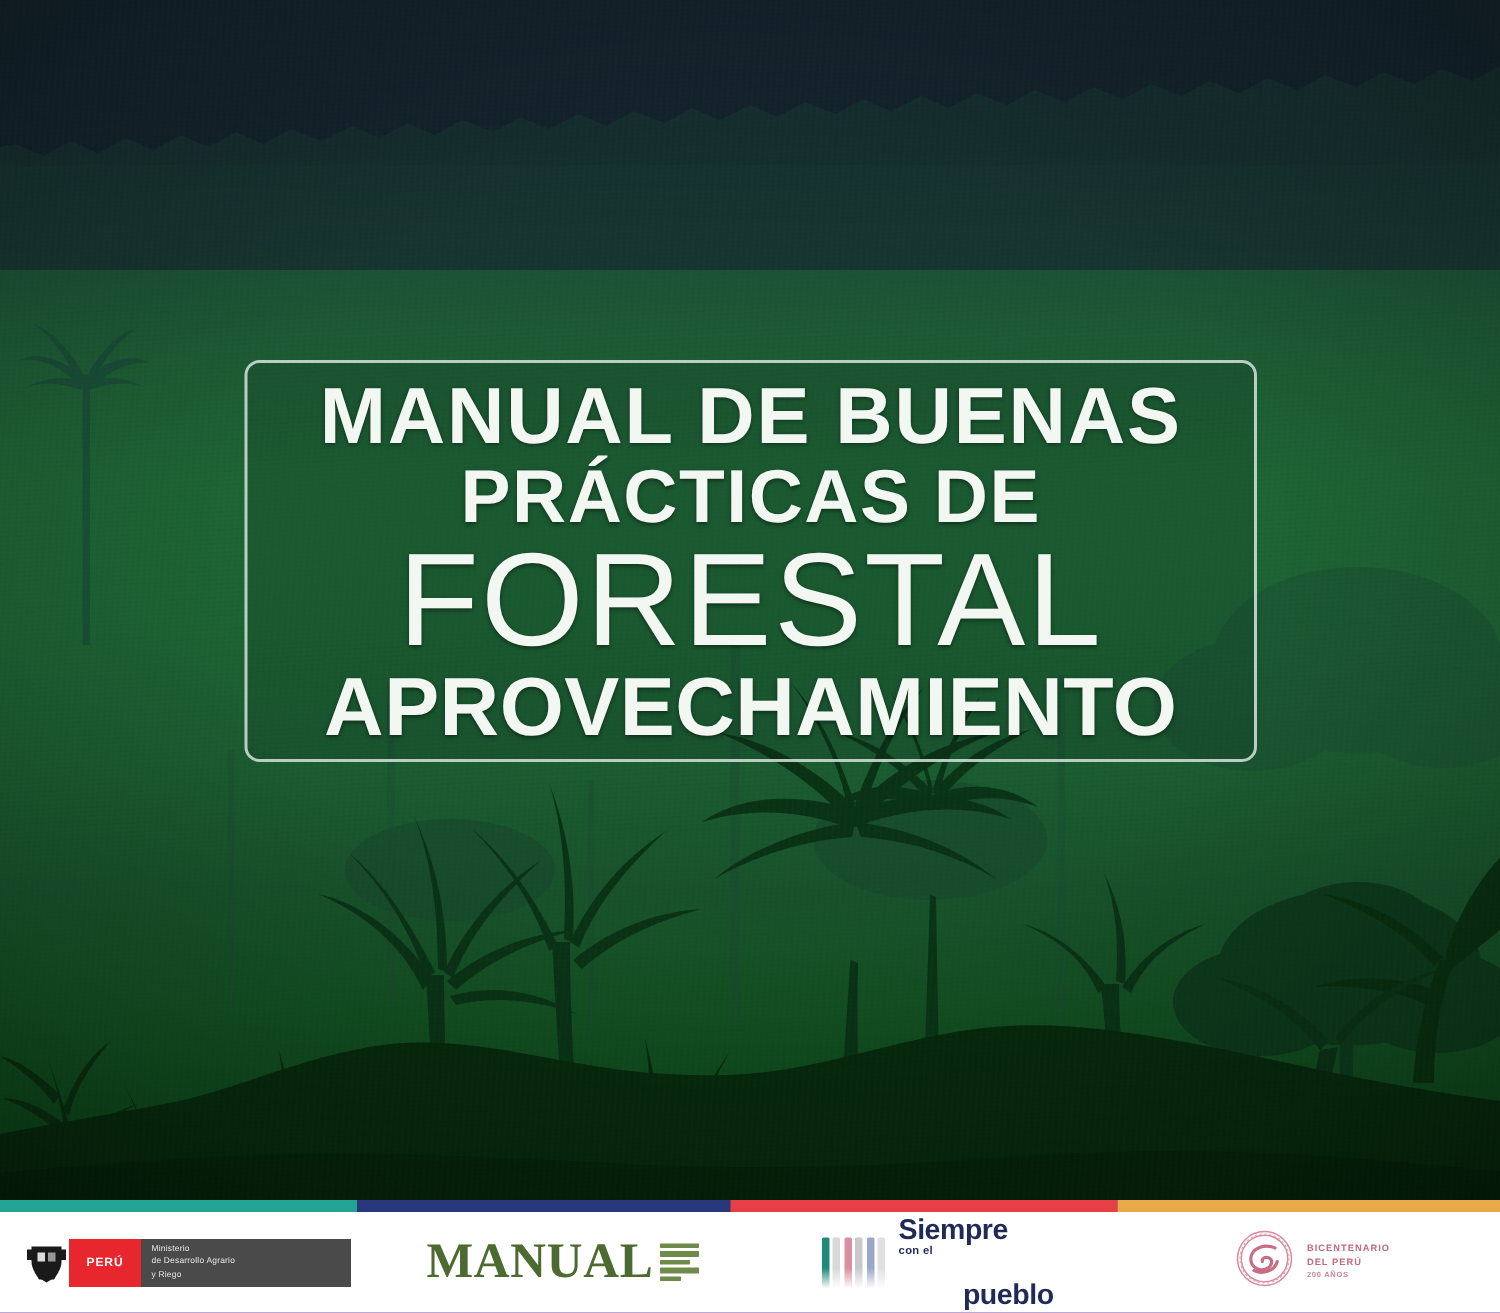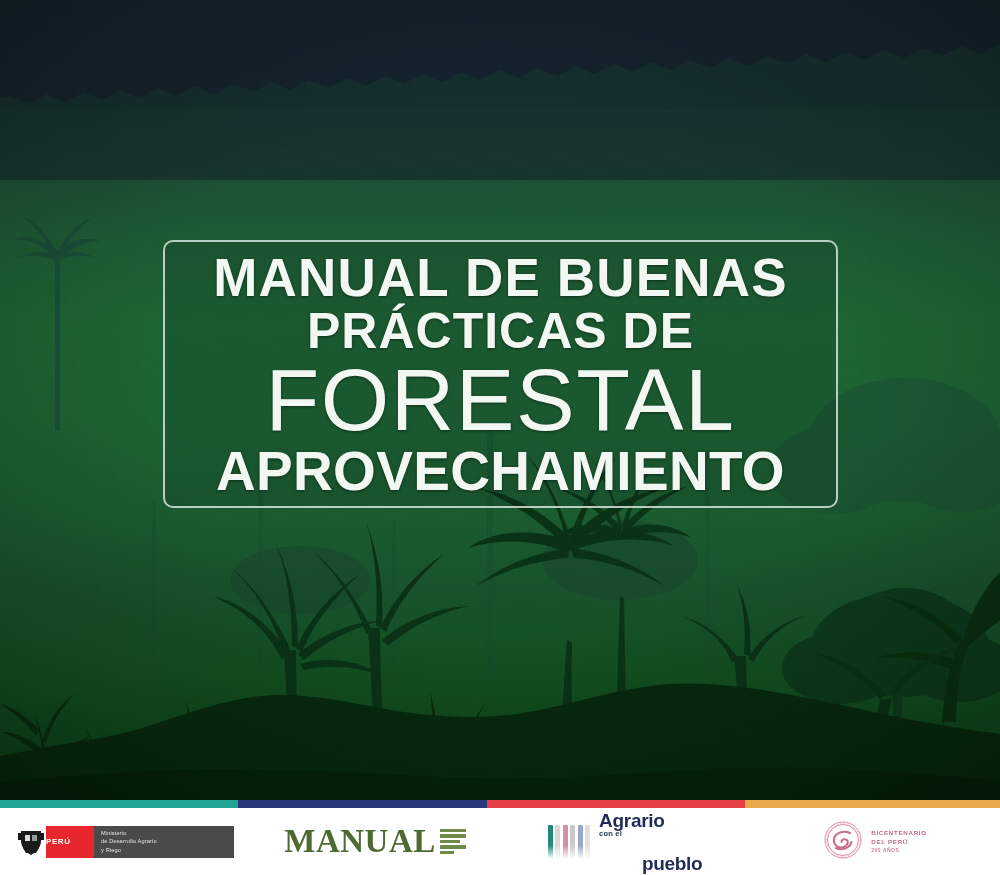--- a/index.html
+++ b/index.html
@@ -137,21 +137,21 @@
   
   #logo-minagri { width: 250px; }
   .minagri-wrap { display: flex; align-items: stretch; height: 32px; }
   .minagri-shield {
     width: 30px; height: 32px;
     display: flex; align-items: center; justify-content: center;
   }
   .minagri-peru {
     background: #e8262d;
     width: 48px;
-    display: flex; align-items: center; justify-content: flex-start;
+    display: flex; align-items: center; justify-content: center;
   }
   .minagri-peru span {
     color: #fff; font-size: 8px; font-weight: 700; letter-spacing: .6px;
   }
   .minagri-min {
     background: #4a4a4a;
     width: 140px;
     display: flex; flex-direction: column; justify-content: center;
     padding-left: 7px; box-sizing: border-box;
   }
@@ -418,21 +418,21 @@
       <div class="siempre-wrap">
         <div class="siempre-cols">
           <i style="background:linear-gradient(to bottom,#1f8a7a 0%,#1f8a7a 60%,rgba(31,138,122,0) 100%)"></i>
           <i style="background:linear-gradient(to bottom,#d8d8d8 0%,#d8d8d8 60%,rgba(216,216,216,0) 100%)"></i>
           <i style="background:linear-gradient(to bottom,#d98fa0 0%,#d98fa0 60%,rgba(217,143,160,0) 100%)"></i>
           <i style="background:linear-gradient(to bottom,#c9c9c9 0%,#c9c9c9 60%,rgba(201,201,201,0) 100%)"></i>
           <i style="background:linear-gradient(to bottom,#9aa8c8 0%,#9aa8c8 60%,rgba(154,168,200,0) 100%)"></i>
           <i style="background:linear-gradient(to bottom,#e0e0e0 0%,#e0e0e0 60%,rgba(224,224,224,0) 100%)"></i>
         </div>
         <div class="siempre-txt">
-          <span class="siempre-main">Agrario</span>
+          <span class="siempre-main">Siempre</span>
           <span class="siempre-sub">
             <span class="s1">con el</span>
             <span class="s2">pueblo</span>
           </span>
         </div>
       </div>
     </div>
 
     <div class="logo-slot" id="logo-bicentenario">
       <div class="bicen-wrap">

